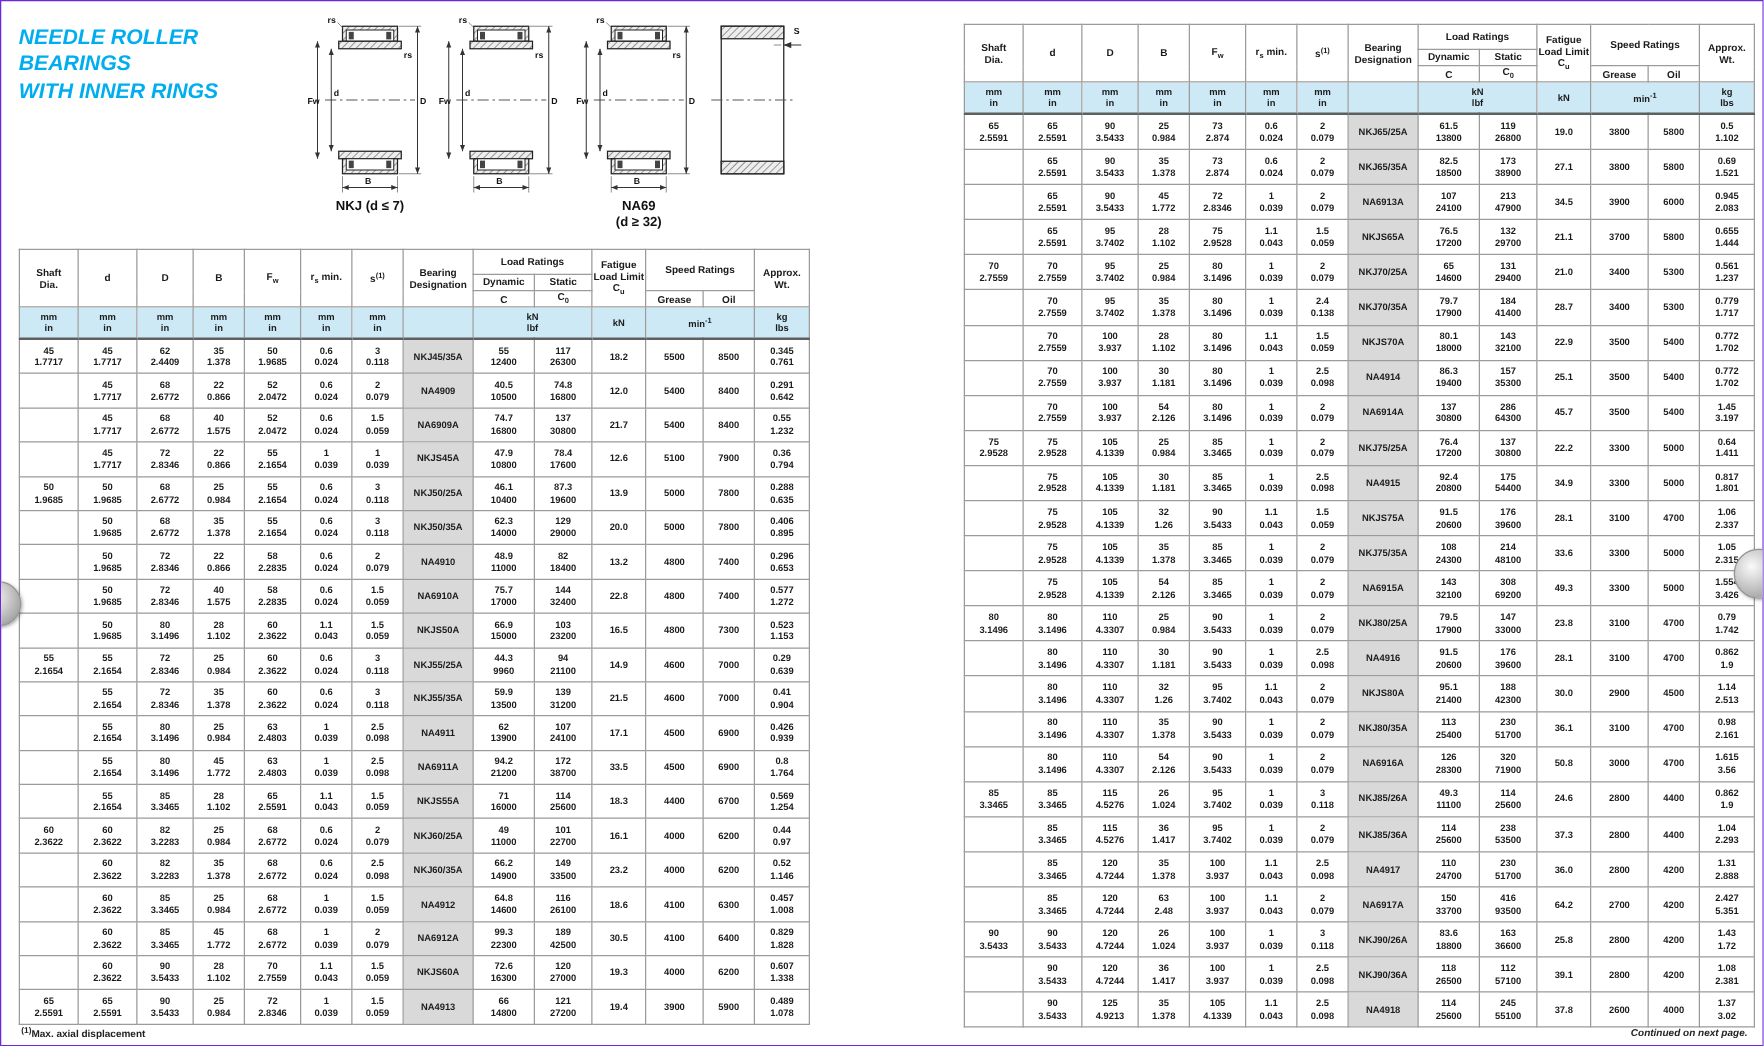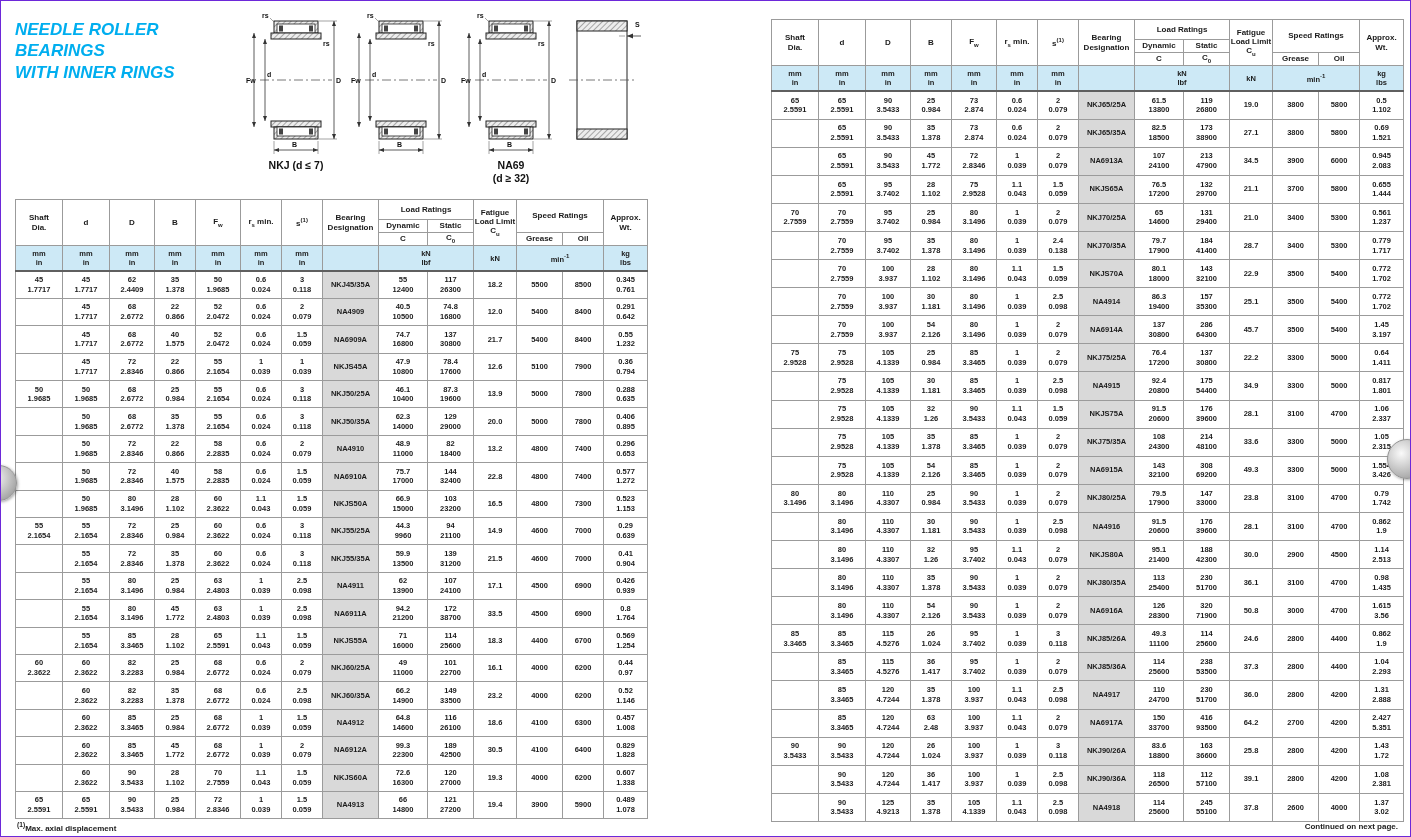--- a/index.html
+++ b/index.html
@@ -31,21 +31,21 @@
   .cat thead tr:nth-child(1){height:20px;}
   .cat thead tr:nth-child(2){height:13px;}
   .cat thead tr:nth-child(3){height:13px;}
   .cat tr.units td{background:#cde9f6;font-size:7.5px;font-weight:bold;height:24px;
                    border-bottom:2px solid #5f5f5f;line-height:1.2;}
   .cat tbody td{font-size:7.5px;font-weight:bold;line-height:1.3;}
   .cat td.desig{background:#d9d9d9;}
   .cat sub,.cat sup{font-size:6px;}
   
   .footnote{position:absolute;left:16px;top:820px;font-size:8px;font-weight:bold;color:#222;}
-  .continued{position:absolute;right:12px;top:821px;font-size:8px;font-weight:bold;color:#222;}
+  .continued{position:absolute;right:12px;top:821px;font-size:8px;font-weight:bold;font-style:italic;color:#222;}
   
   .curl{position:absolute;border-radius:50%;
         background:radial-gradient(circle at 35% 35%, #fafafa, #bdbdbd 55%, #8b8b8b);
         border:1px solid #949494;box-shadow:1px 1px 3px rgba(0,0,0,0.35);}
   .curl-left{left:-20px;top:464px;width:34px;height:34px;}
   .curl-right{right:-17px;top:438px;width:38px;height:38px;}
 </style>
 </head>
 <body>
 
@@ -1964,21 +1964,21 @@
             </td>
             <td>
               <div>230</div>
               <div>51700</div>
             </td>
             <td>36.1</td>
             <td>3100</td>
             <td>4700</td>
             <td>
               <div>0.98</div>
-              <div>1.435</div>
+              <div>2.161</div>
             </td>
           </tr>
           <tr style="height:28.1px">
             <td></td>
             <td>
               <div>80</div>
               <div>3.1496</div>
             </td>
             <td>
               <div>110</div>

